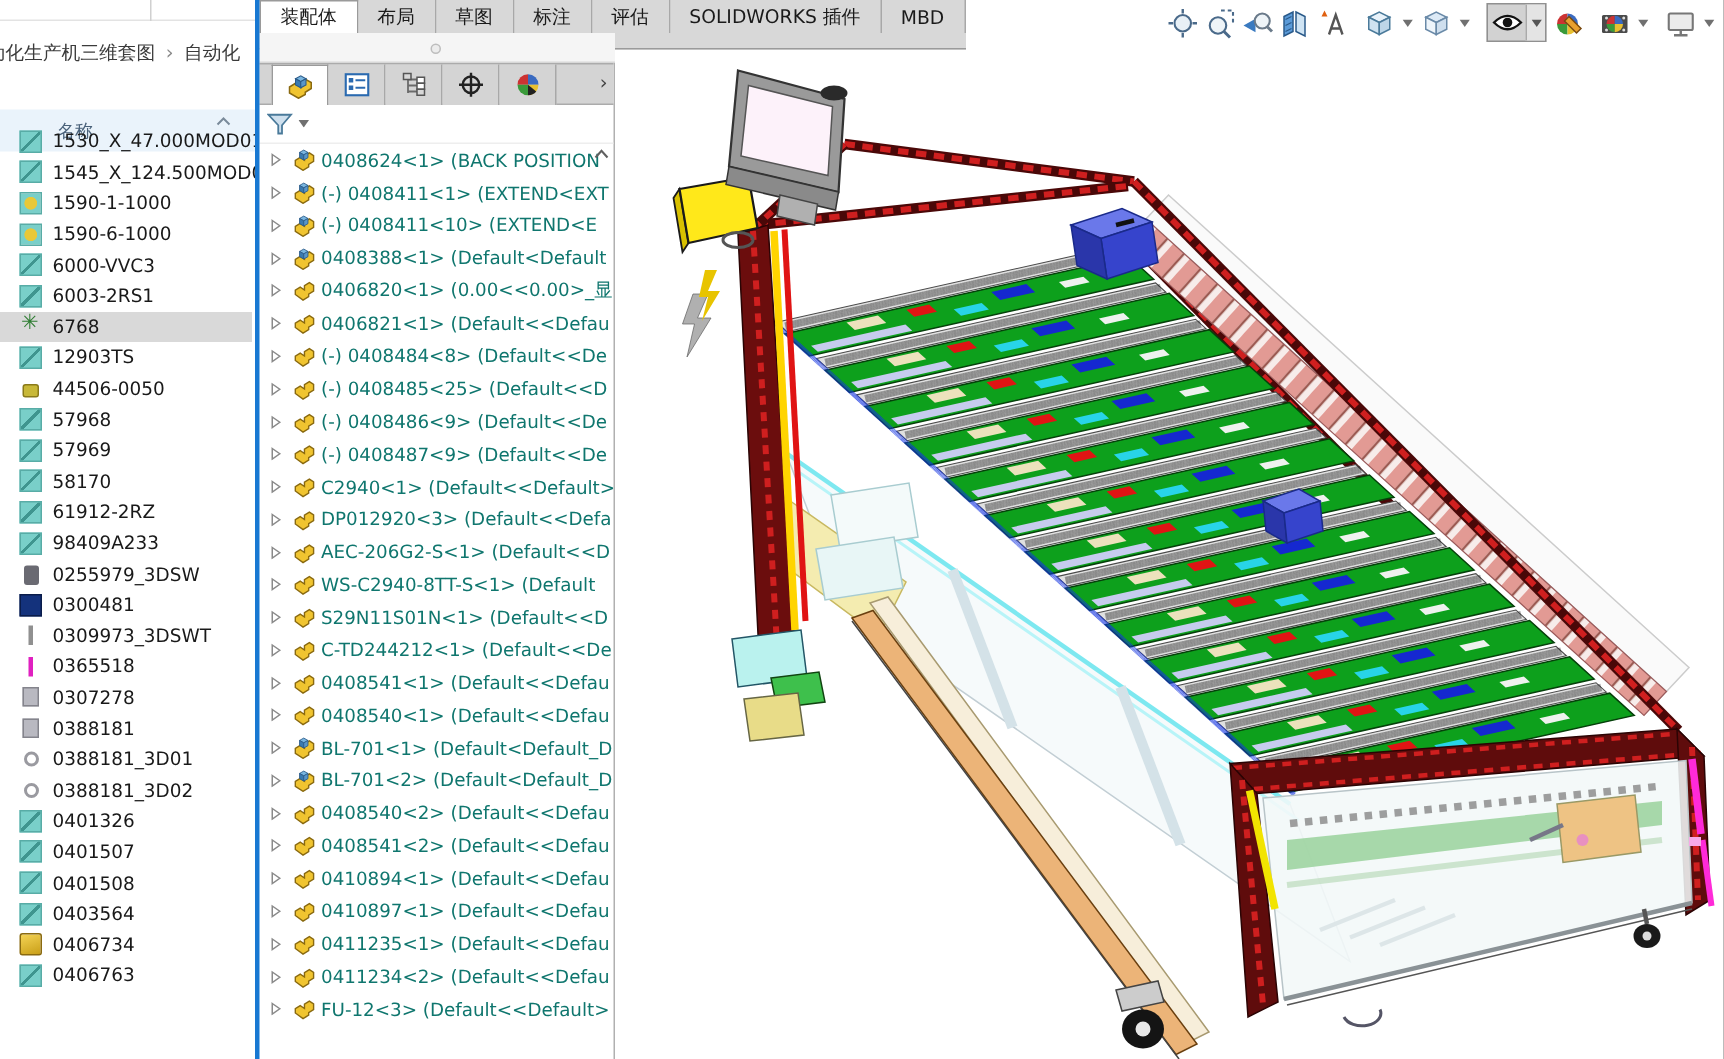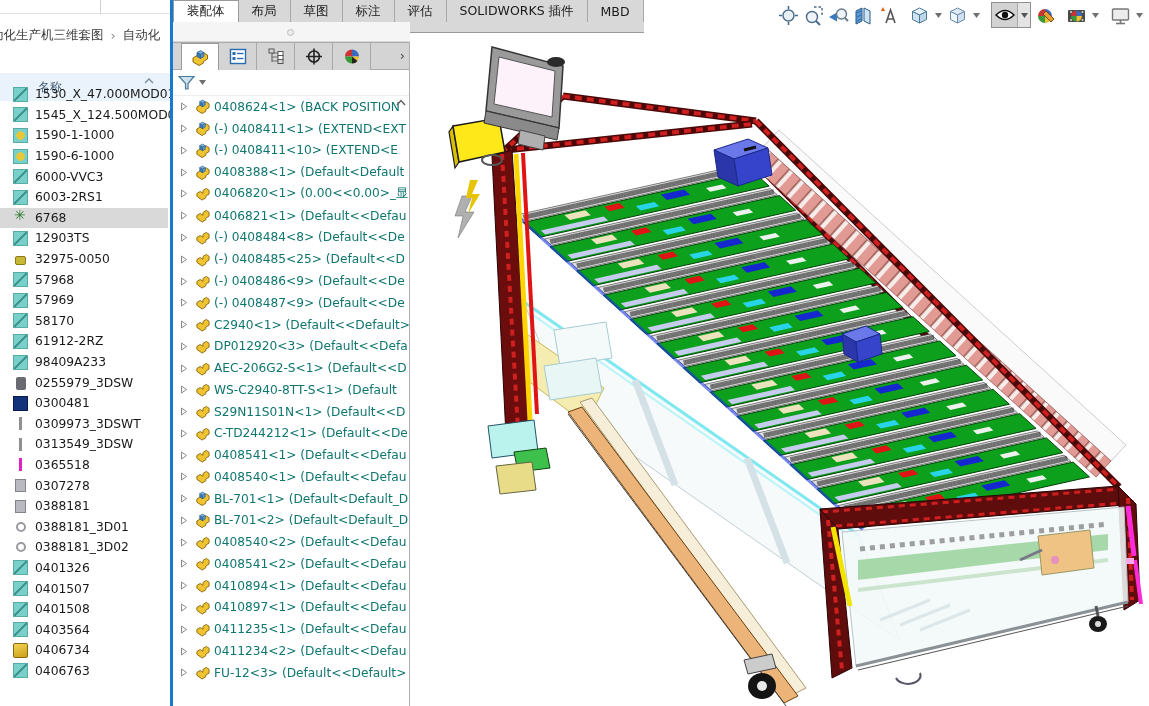--- a/index.html
+++ b/index.html
@@ -293,21 +293,21 @@
         <span class="fname">6768</span>
       </div>
 
       <div class="file-row">
         <span class="ficon model-teal"></span>
         <span class="fname">12903TS</span>
       </div>
 
       <div class="file-row">
         <span class="ficon glyph-olive"></span>
-        <span class="fname">32975-0050</span>
+        <span class="fname">44506-0050</span>
       </div>
 
 
       <div class="file-row">
         <span class="ficon model-teal"></span>
         <span class="fname">57968</span>
       </div>
 
       <div class="file-row">
         <span class="ficon model-teal"></span>
@@ -337,24 +337,20 @@
       <div class="file-row">
         <span class="ficon glyph-blue"></span>
         <span class="fname">0300481</span>
       </div>
 
       <div class="file-row">
         <span class="ficon glyph-thin"></span>
         <span class="fname">0309973_3DSWT</span>
       </div>
 
-      <div class="file-row">
-        <span class="ficon glyph-thin"></span>
-        <span class="fname">0313549_3DSW</span>
-      </div>
 
       <div class="file-row">
         <span class="ficon glyph-magenta"></span>
         <span class="fname">0365518</span>
       </div>
 
       <div class="file-row">
         <span class="ficon glyph-gray"></span>
         <span class="fname">0307278</span>
       </div>

